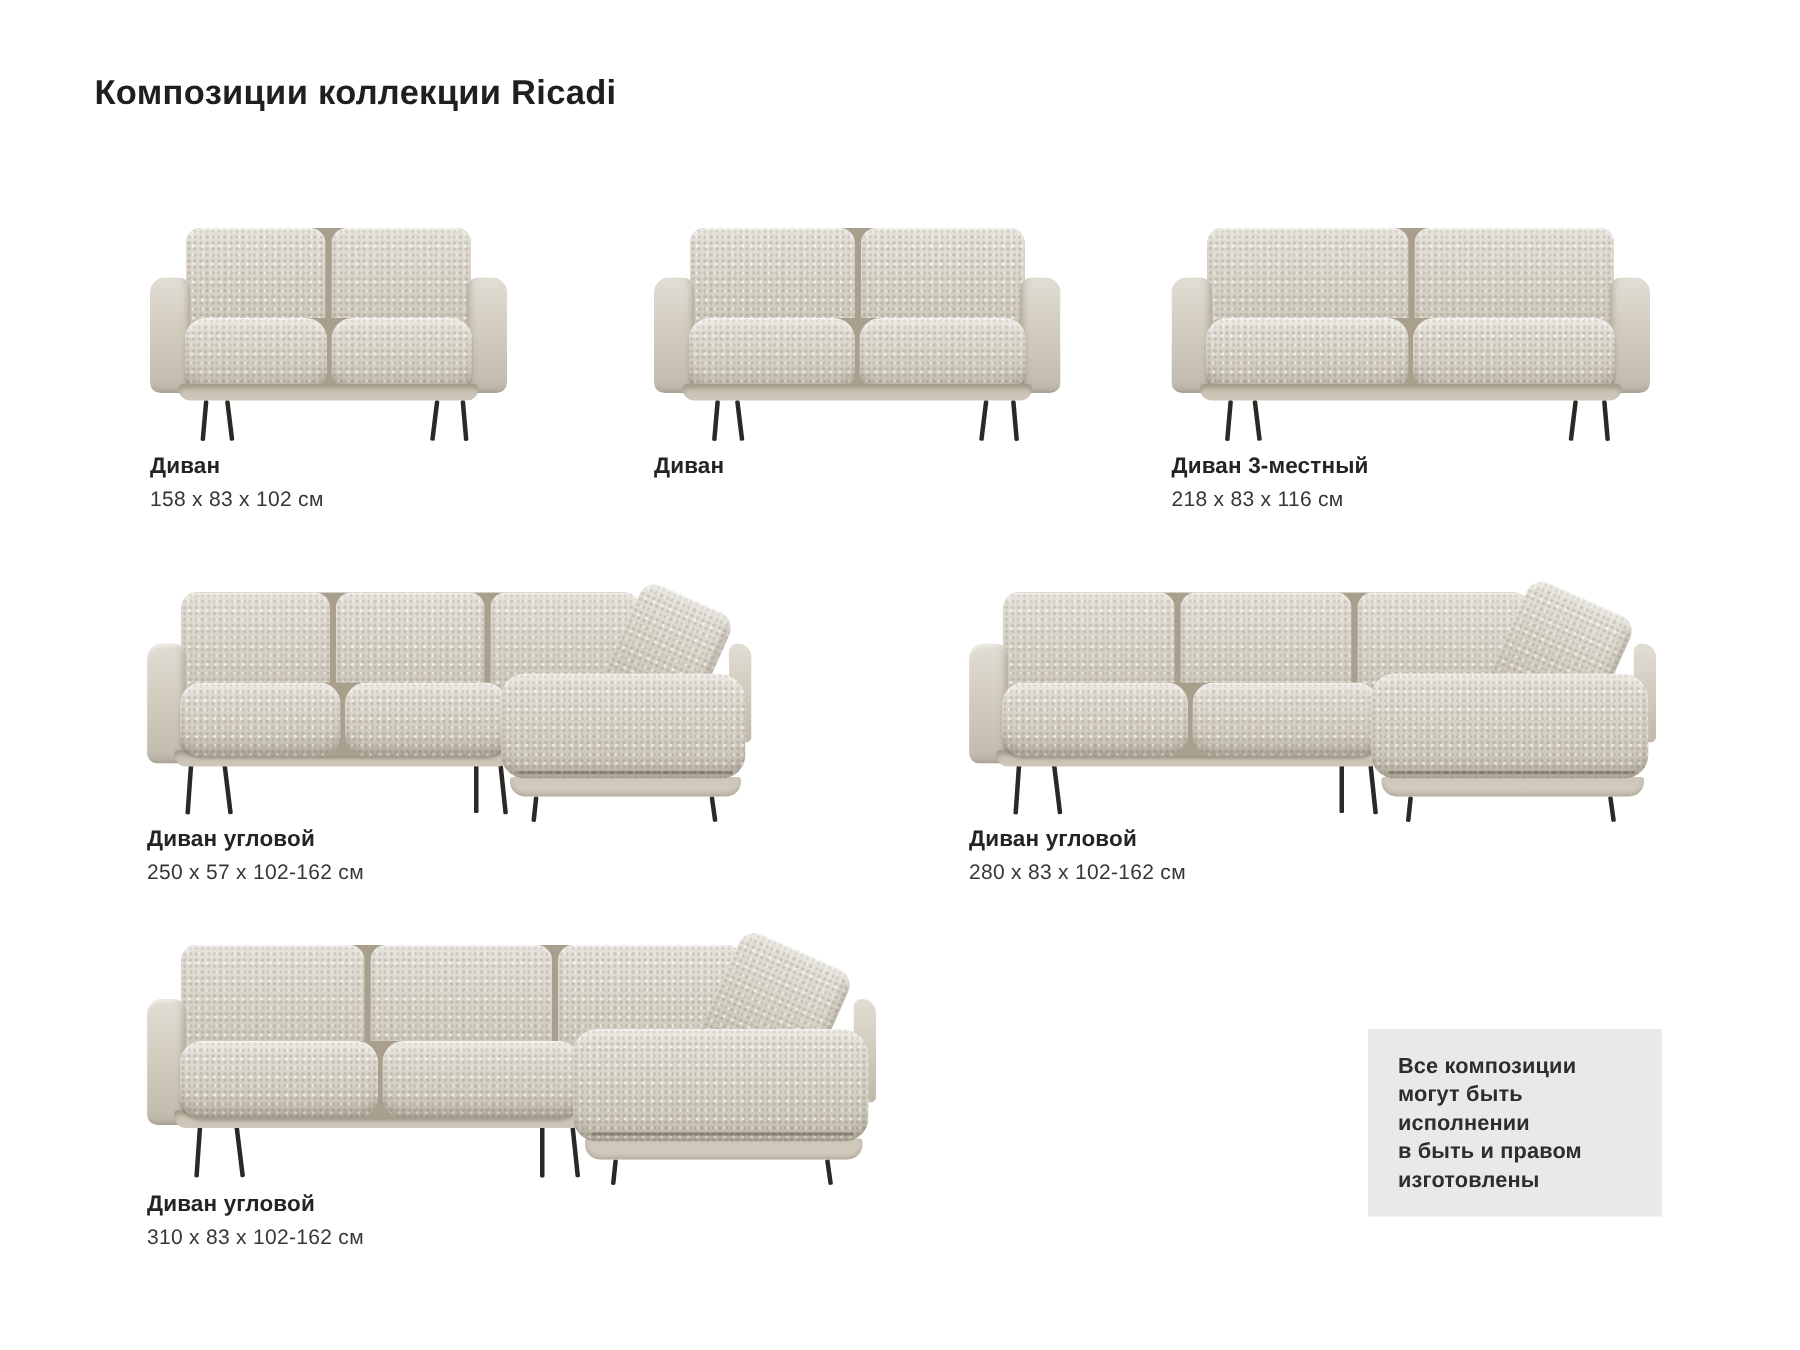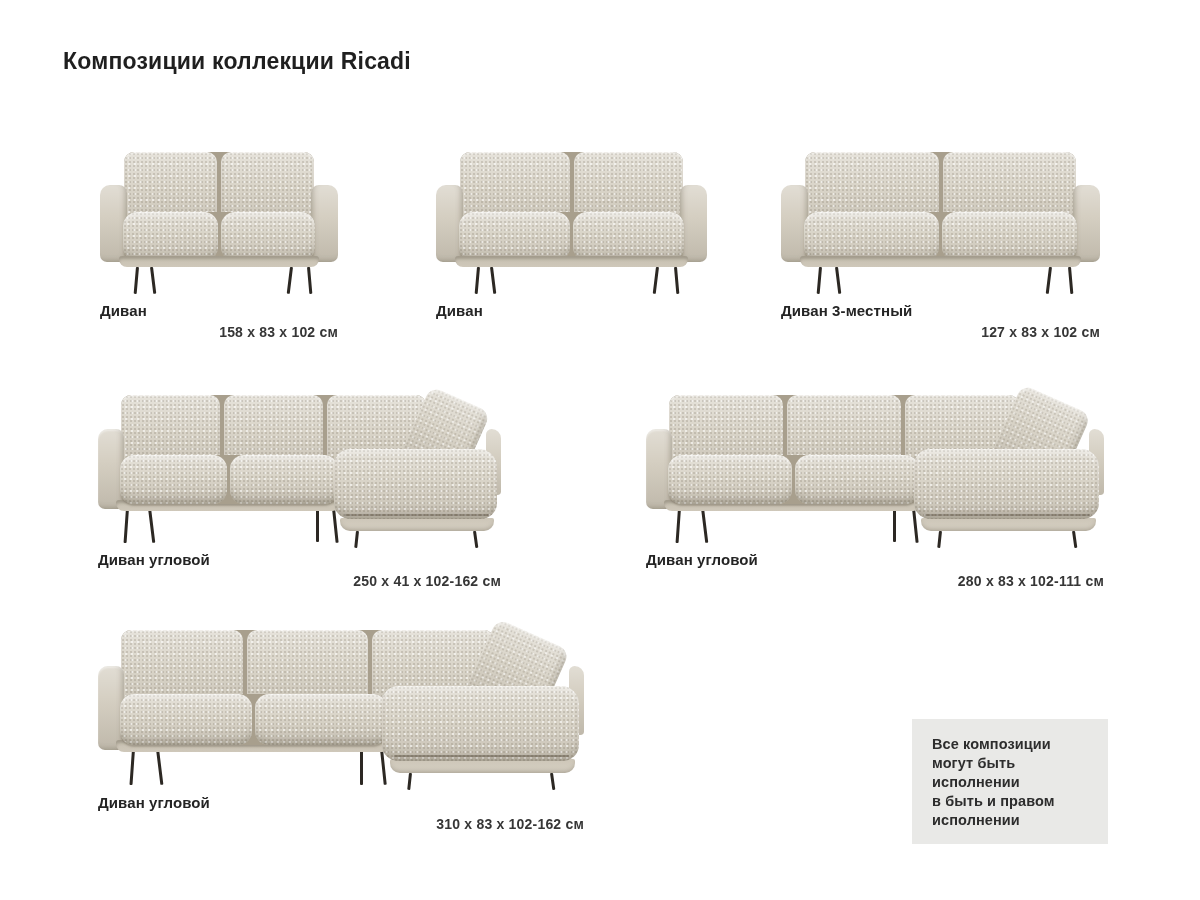--- a/index.html
+++ b/index.html
@@ -6,21 +6,21 @@
   html,body { width:1200px; height:900px; background:#ffffff; overflow:hidden;
     font-family:"Liberation Sans","DejaVu Sans",sans-serif; }
   .stage { position:relative; width:1200px; height:652px; background:#fff; }
 
   .page-title { position:absolute; left:63px; top:48px; font-size:23px;
     font-weight:700; letter-spacing:.2px; color:#1f1f1f; }
 
   .cell { position:absolute; }
   .label { margin-top:8px; }
   .p-name { font-size:15px; font-weight:700; color:#242424; letter-spacing:.1px; }
-  .p-dims { font-size:14px; font-weight:700; color:#363636; margin-top:5px; letter-spacing:.2px;text-align:right; }
+  .p-dims { font-size:14px; font-weight:400; color:#363636; margin-top:5px; letter-spacing:.2px; }
 
   
   .fab { background-color:#d9d4c8;
     background-image:
       radial-gradient(rgba(104,94,78,.20) 1px, transparent 1.3px),
       radial-gradient(rgba(255,255,255,.55) 1px, transparent 1.3px),
       linear-gradient(180deg, rgba(255,255,255,.34), rgba(255,255,255,0) 45%, rgba(92,82,64,.14));
     background-size:4px 4px, 6px 6px, 100% 100%;
     background-position:0 0, 2px 3px, 0 0; }
   .smooth { background-color:#d5cfc2;
@@ -73,21 +73,21 @@
     border-radius:16px 18px 16px 16px;
     box-shadow:inset 0 6px 6px -3px rgba(255,255,255,.5), inset 0 -10px 12px -7px rgba(85,75,58,.38); }
   .c-seam { position:absolute; left:61%; right:3%; top:80.5%; height:2px; z-index:5;
     background:rgba(75,65,50,.38); border-radius:2px; }
   .c-chbase { position:absolute; left:60%; right:1.8%; top:83%; height:9%; z-index:3;
     border-radius:2px 2px 10px 10px; background:linear-gradient(180deg,#cdc6b8,#d6d0c3);
     box-shadow:inset 0 -4px 5px -3px rgba(85,75,58,.4); }
   .c-leg-m { top:76.5%; height:23%; }
   .c-leg-c { top:92%; height:11%; }
 
-  .note { position:absolute; left:912px; top:719px; width:196px; background:#e9e9e7;
+  .note { position:absolute; left:912px; top:686px; width:196px; background:#e9e9e7;
     padding:16px 20px 14px 20px; }
   .note-line { font-size:14.5px; line-height:19px; font-weight:700; color:#2d2d2d; letter-spacing:.1px; }
 </style>
 </head>
 <body>
 
 <div class="stage">
 
   <h1 class="page-title">Композиции коллекции Ricadi</h1>
 
@@ -151,21 +151,21 @@
         <div class="s-st fab"></div>
       </div>
       <div class="s-base"></div>
       <div class="leg s-leg" style="left:12%; transform:rotate(5deg);"></div>
       <div class="leg s-leg" style="left:17%; transform:rotate(-7deg);"></div>
       <div class="leg s-leg" style="left:84%; transform:rotate(7deg);"></div>
       <div class="leg s-leg" style="left:90%; transform:rotate(-5deg);"></div>
     </div>
     <div class="label">
       <div class="p-name">Диван 3-местный</div>
-      <div class="p-dims">127 x 83 x 102 см</div>
+      <div class="p-dims">218 x 83 x 116 см</div>
     </div>
   </section>
 
   <section class="cell" style="left:98px; top:393px; width:403px;">
     <div class="sofa" style="height:150px;">
       <div class="c-rpanel smooth"></div>
       <div class="c-backs">
         <div class="c-bk fab"></div>
         <div class="c-bk fab"></div>
         <div class="c-bk fab"></div>
@@ -182,21 +182,21 @@
       <div class="c-seam"></div>
       <div class="leg c-leg-m" style="left:7%; transform:rotate(4deg);"></div>
       <div class="leg c-leg-m" style="left:12.5%; transform:rotate(-7deg);"></div>
       <div class="leg c-leg-m" style="left:54%; transform:rotate(0deg);"></div>
       <div class="leg c-leg-m" style="left:58%; transform:rotate(-6deg);"></div>
       <div class="leg c-leg-c" style="left:64%; transform:rotate(6deg);"></div>
       <div class="leg c-leg-c" style="left:93%; transform:rotate(-8deg);"></div>
     </div>
     <div class="label">
       <div class="p-name">Диван угловой</div>
-      <div class="p-dims">250 x 41 x 102-162 см</div>
+      <div class="p-dims">250 x 57 x 102-162 см</div>
     </div>
   </section>
 
   <section class="cell" style="left:646px; top:393px; width:458px;">
     <div class="sofa" style="height:150px;">
       <div class="c-rpanel smooth"></div>
       <div class="c-backs">
         <div class="c-bk fab"></div>
         <div class="c-bk fab"></div>
         <div class="c-bk fab"></div>
@@ -213,21 +213,21 @@
       <div class="c-seam"></div>
       <div class="leg c-leg-m" style="left:7%; transform:rotate(4deg);"></div>
       <div class="leg c-leg-m" style="left:12%; transform:rotate(-7deg);"></div>
       <div class="leg c-leg-m" style="left:54%; transform:rotate(0deg);"></div>
       <div class="leg c-leg-m" style="left:58%; transform:rotate(-6deg);"></div>
       <div class="leg c-leg-c" style="left:64%; transform:rotate(6deg);"></div>
       <div class="leg c-leg-c" style="left:93%; transform:rotate(-8deg);"></div>
     </div>
     <div class="label">
       <div class="p-name">Диван угловой</div>
-      <div class="p-dims">280 x 83 x 102-111 см</div>
+      <div class="p-dims">280 x 83 x 102-162 см</div>
     </div>
   </section>
 
   <section class="cell" style="left:98px; top:628px; width:486px;">
     <div class="sofa" style="height:158px;">
       <div class="c-rpanel smooth"></div>
       <div class="c-backs">
         <div class="c-bk fab"></div>
         <div class="c-bk fab"></div>
         <div class="c-bk fab"></div>
@@ -252,16 +252,16 @@
     <div class="label">
       <div class="p-name">Диван угловой</div>
       <div class="p-dims">310 x 83 x 102-162 см</div>
     </div>
   </section>
 
   <aside class="note">
     <div class="note-line">Все композиции</div>
     <div class="note-line">могут быть исполнении</div>
     <div class="note-line">в быть и правом</div>
-    <div class="note-line">исполнении</div>
+    <div class="note-line">изготовлены</div>
   </aside>
 
 </div>
 
 </body></html>

